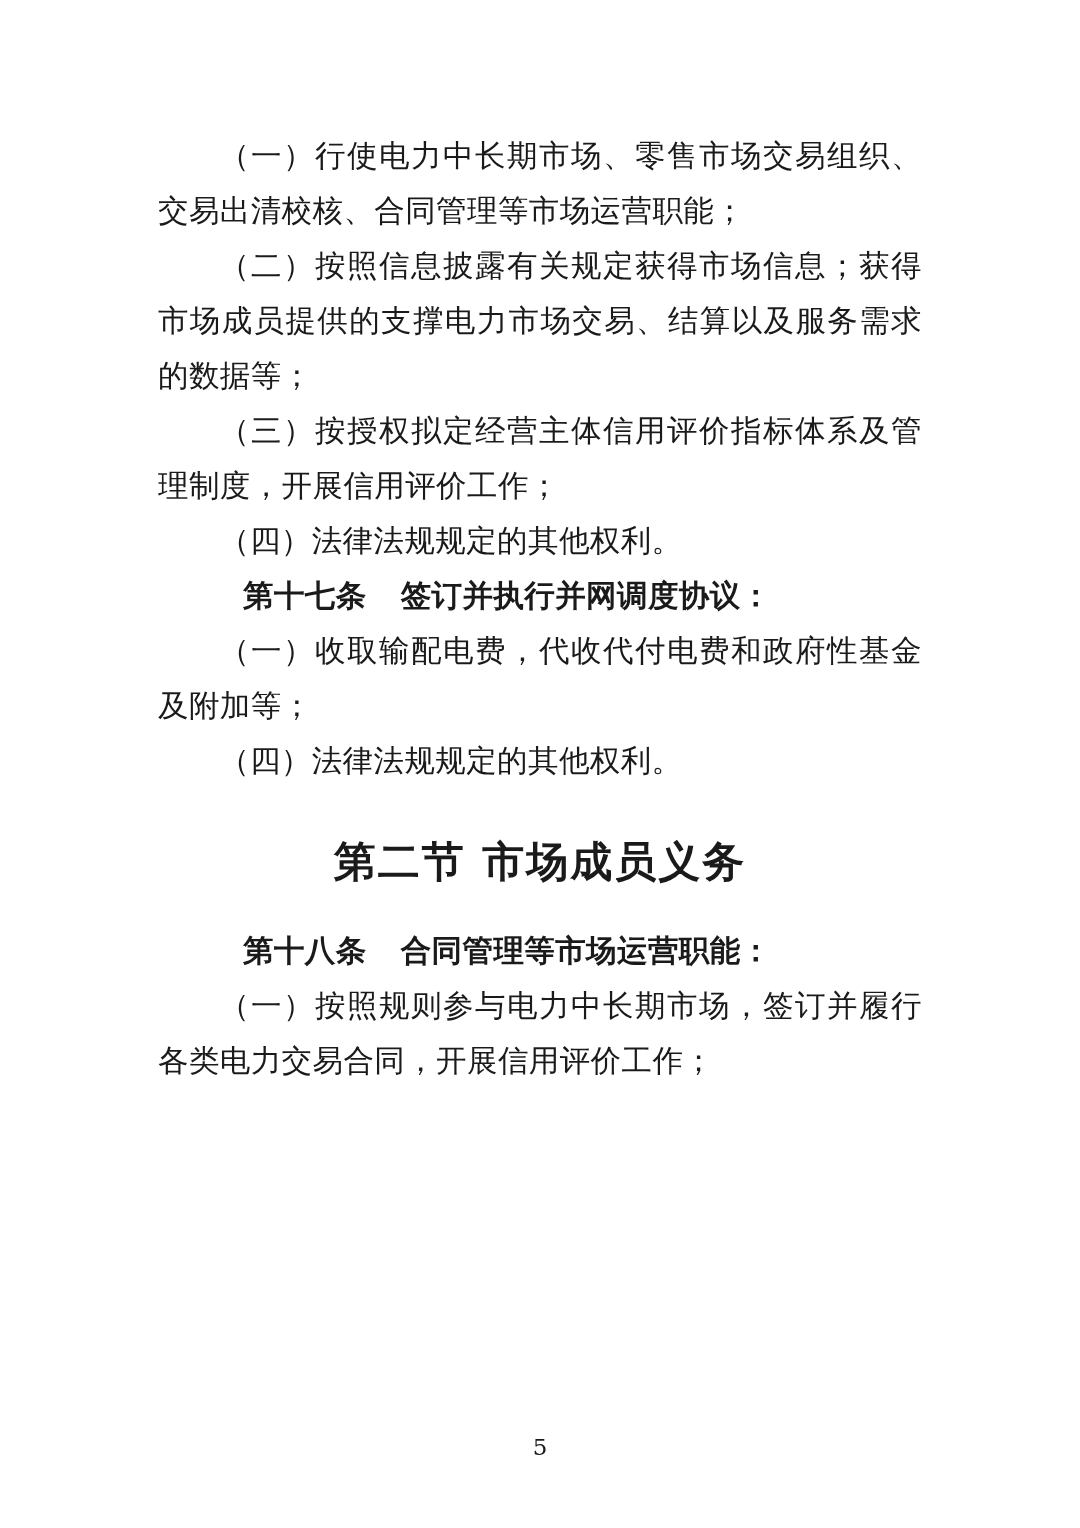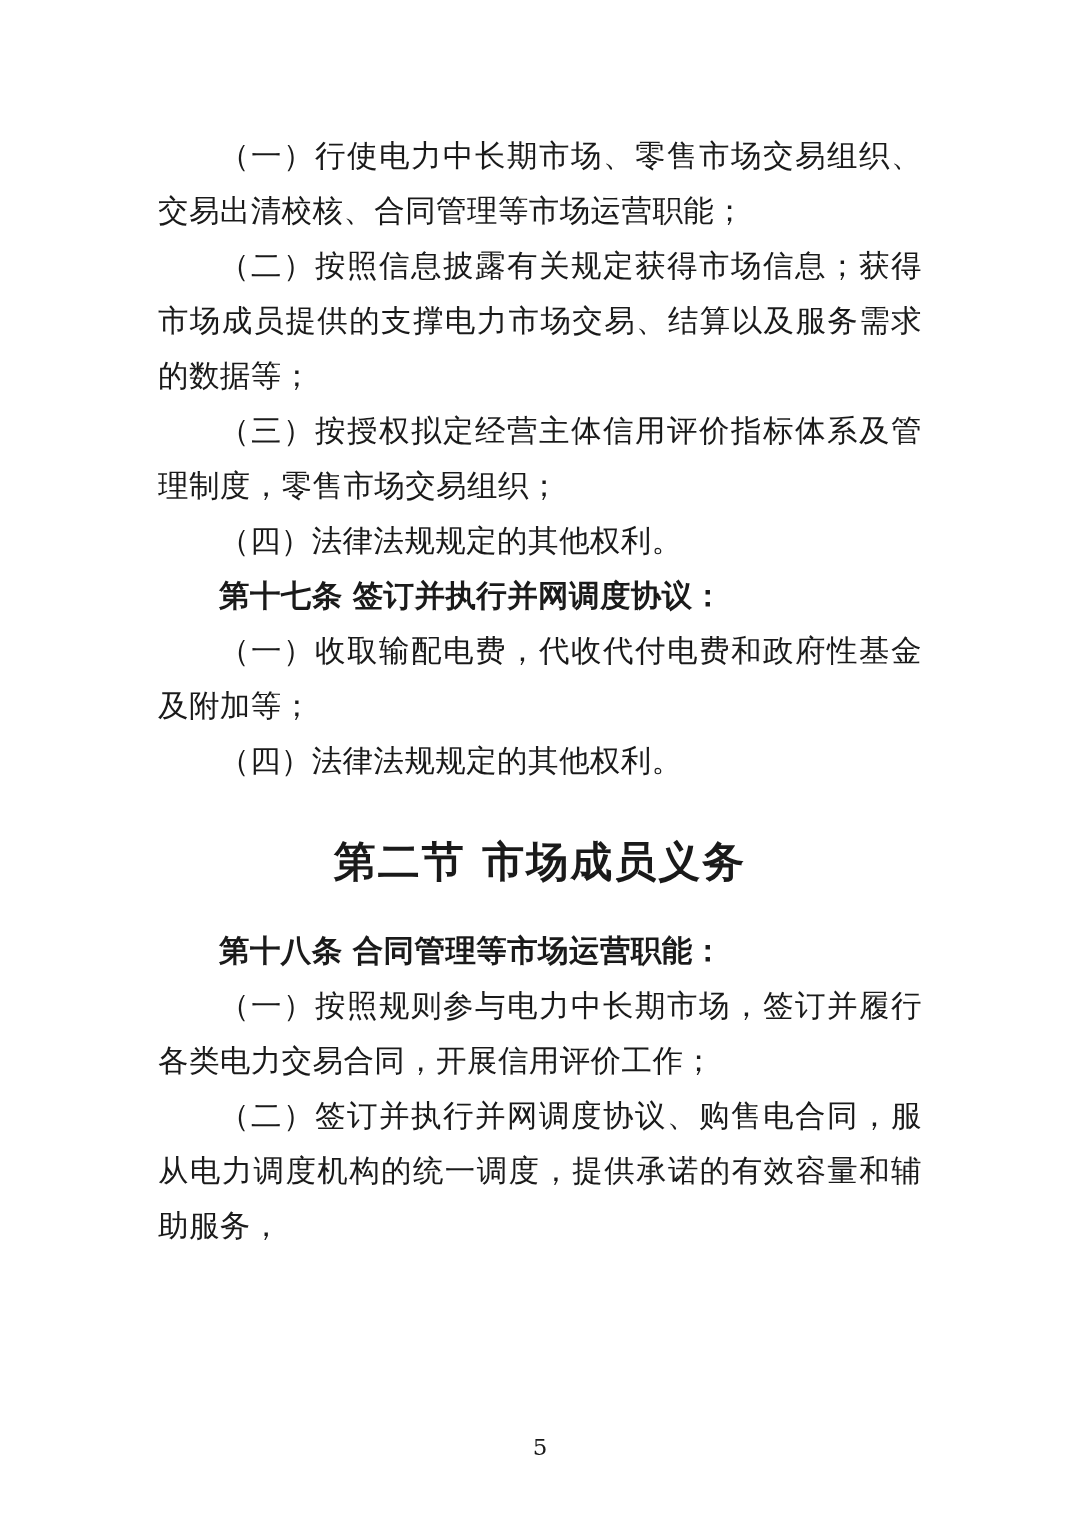--- a/index.html
+++ b/index.html
@@ -33,20 +33,21 @@
   }
   .para {
     margin: 0;
     text-indent: 2em;
   }
   .para + .para {
     margin-top: 0px;
   }
   .article-head {
     font-weight: bold;
+    margin-left: 24px;
   }
   .section-title {
     text-align: center;
     font-weight: bold;
     font-size: 42px;
     letter-spacing: 2px;
     margin: 46px 0 34px 0;
   }
   .page-number {
     position: absolute;
@@ -60,30 +61,29 @@
   }
 </style>
 </head>
 <body>
 
 <div class="page">
   <div class="body-text">
 
     <p class="para">（一）行使电力中长期市场、零售市场交易组织、交易出清校核、合同管理等市场运营职能；</p>
     <p class="para">（二）按照信息披露有关规定获得市场信息；获得市场成员提供的支撑电力市场交易、结算以及服务需求的数据等；</p>
-    <p class="para">（三）按授权拟定经营主体信用评价指标体系及管理制度，零售市场交易组织；</p>
+    <p class="para">（三）按授权拟定经营主体信用评价指标体系及管理制度，开展信用评价工作；</p>
     <p class="para">（四）法律法规规定的其他权利。</p>
 
     <p class="para"><span class="article-head">第十七条</span><span>&nbsp;</span><span class="article-head">签订并执行并网调度协议：</span></p>
 
     <p class="para">（一）收取输配电费，代收代付电费和政府性基金及附加等；</p>
     <p class="para">（四）法律法规规定的其他权利。</p>
 
     <div class="section-title">第二节  市场成员义务</div>
 
     <p class="para"><span class="article-head">第十八条</span><span>&nbsp;</span><span class="article-head">合同管理等市场运营职能：</span></p>
 
     <p class="para">（一）按照规则参与电力中长期市场，签订并履行各类电力交易合同，开展信用评价工作；</p>
-    <p class="para">（二）签订并执行并网调度协议、购售电合同，服从电力调度机构的统一调度，提供承诺的有效容量和辅助服务，</p>
 
   </div>
   <div class="page-number">5</div>
 </div>
 
 </body></html>

